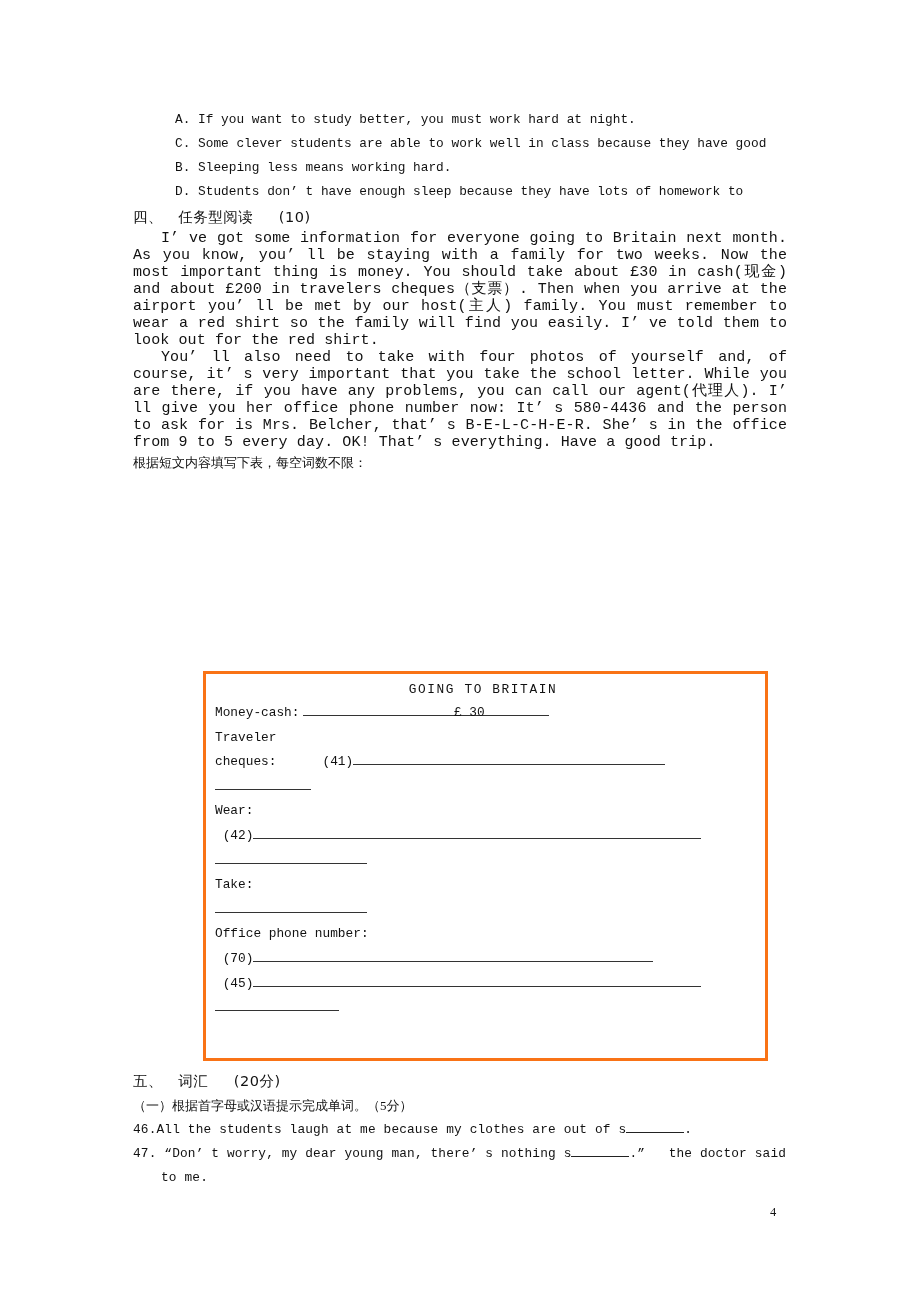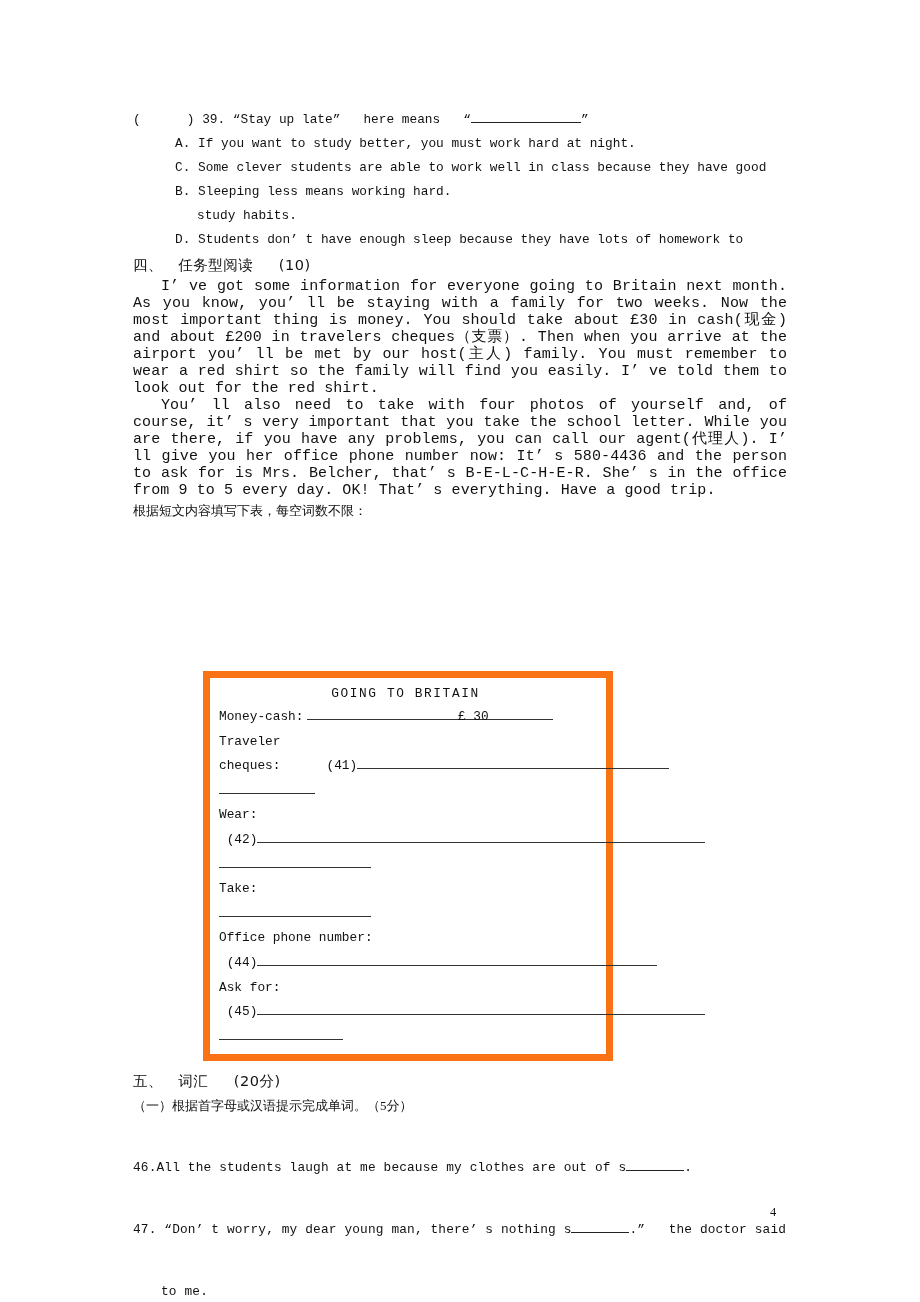--- a/index.html
+++ b/index.html
@@ -31,21 +31,20 @@
     top: 108px;
     width: 654px;
   }
 
   
   .line {
     font-size: 12.8px;
     line-height: 24px;
     white-space: pre;
     letter-spacing: 0.15px;
-    margin-top: 38px;
   }
 
   
   .para {
     font-size: 15px;
     line-height: 17px;
     text-align: justify;
     text-justify: inter-word;
     letter-spacing: 0.1px;
     margin: 0;
@@ -103,23 +102,23 @@
     font-size: 13px;
     line-height: 24px;
     white-space: pre;
   }
 
   
   .tablebox {
     position: absolute;
     left: 203px;
     top: 671px;
-    width: 410px;
+    width: 565px;
     height: 390px;
-    border: 7px solid #f97316;
+    border: 3px solid #f97316;
     box-sizing: border-box;
     background: #fff;
   }
   .tablebox .inner {
     position: absolute;
     left: 9px;
     top: 5px;
     right: 6px;
     bottom: 2px;
   }
@@ -171,28 +170,26 @@
     font-family: "Liberation Serif", "DejaVu Serif", serif;
   }
 </style>
 </head>
 <body>
 
 <div class="page">
 
   <div class="content">
 
-    <div class="mc-q"><span>(      )</span> <span>39.</span> <span>“Stay up late”   here means   “</span><span class="blank w110"></span><span>”</span></div>
 
 
 
     <div class="mc-opt">A. If you want to study better, you must work hard at night.</div>
     <div class="mc-opt-wide">C. Some clever students are able to work well in class because they have good</div>
     <div class="mc-opt-wide">B. Sleeping less means working hard.</div>
-    <div class="mc-opt-cont">study habits.</div>
     <div class="mc-opt-wide">D. Students don’ t have enough sleep because they have lots of homework to</div>
 
     <div class="sec-head">四、   任务型阅读     (10)</div>
 
     <p class="para indent">I’ ve got some information for everyone going to Britain next month. As you know, you’ ll be staying with a family for two weeks. Now the most important thing is money. You should take about  £30 in  cash(现金) and about  £200 in  travelers cheques（支票）. Then when you arrive at the airport you’ ll be met by our host(主人) family. You must remember to wear a red shirt so the family will find you easily. I’ ve told them to look out for the red shirt.</p>
     <p class="para indent">You’ ll also need to take with four photos of yourself and, of course, it’ s very important that you take the school letter. While you are there, if you have any problems, you can call our agent(代理人). I’ ll give you her office phone number now: It’ s 580-4436 and the person to ask for is Mrs. Belcher, that’ s B-E-L-C-H-E-R. She’ s in the office from 9 to 5 every day. OK! That’ s everything. Have a good trip.</p>
 
     <div class="cjk">根据短文内容填写下表，每空词数不限：</div>
 
   </div>
@@ -210,23 +207,22 @@
       <div class="tbl-row"><span class="rule rule-cont-s"></span></div>
 
       <div class="tbl-row"><span>Wear:</span></div>
       <div class="tbl-row"> <span>(42)</span><span class="rule rule-42"></span></div>
       <div class="tbl-row"><span class="rule rule-cont-m"></span></div>
 
       <div class="tbl-row"><span>Take:</span></div>
       <div class="tbl-row"><span class="rule rule-cont-m"></span></div>
 
       <div class="tbl-row"><span>Office phone number:</span></div>
-      <div class="tbl-row"> <span>(44)</span><span class="rule rule-44"></span></div>
-
-      <div class="tbl-row"><span>Ask for:</span></div>
+      <div class="tbl-row"> <span>(70)</span><span class="rule rule-44"></span></div>
+
       <div class="tbl-row"> <span>(45)</span><span class="rule rule-45"></span></div>
       <div class="tbl-row"><span class="rule rule-cont-e"></span></div>
 
     </div>
   </div>
 
   <div class="content" style="top:1068px;">
 
     <div class="sec-head">五、   词汇     (20分)</div>
     <div class="cjk">（一）根据首字母或汉语提示完成单词。（5分）</div>

